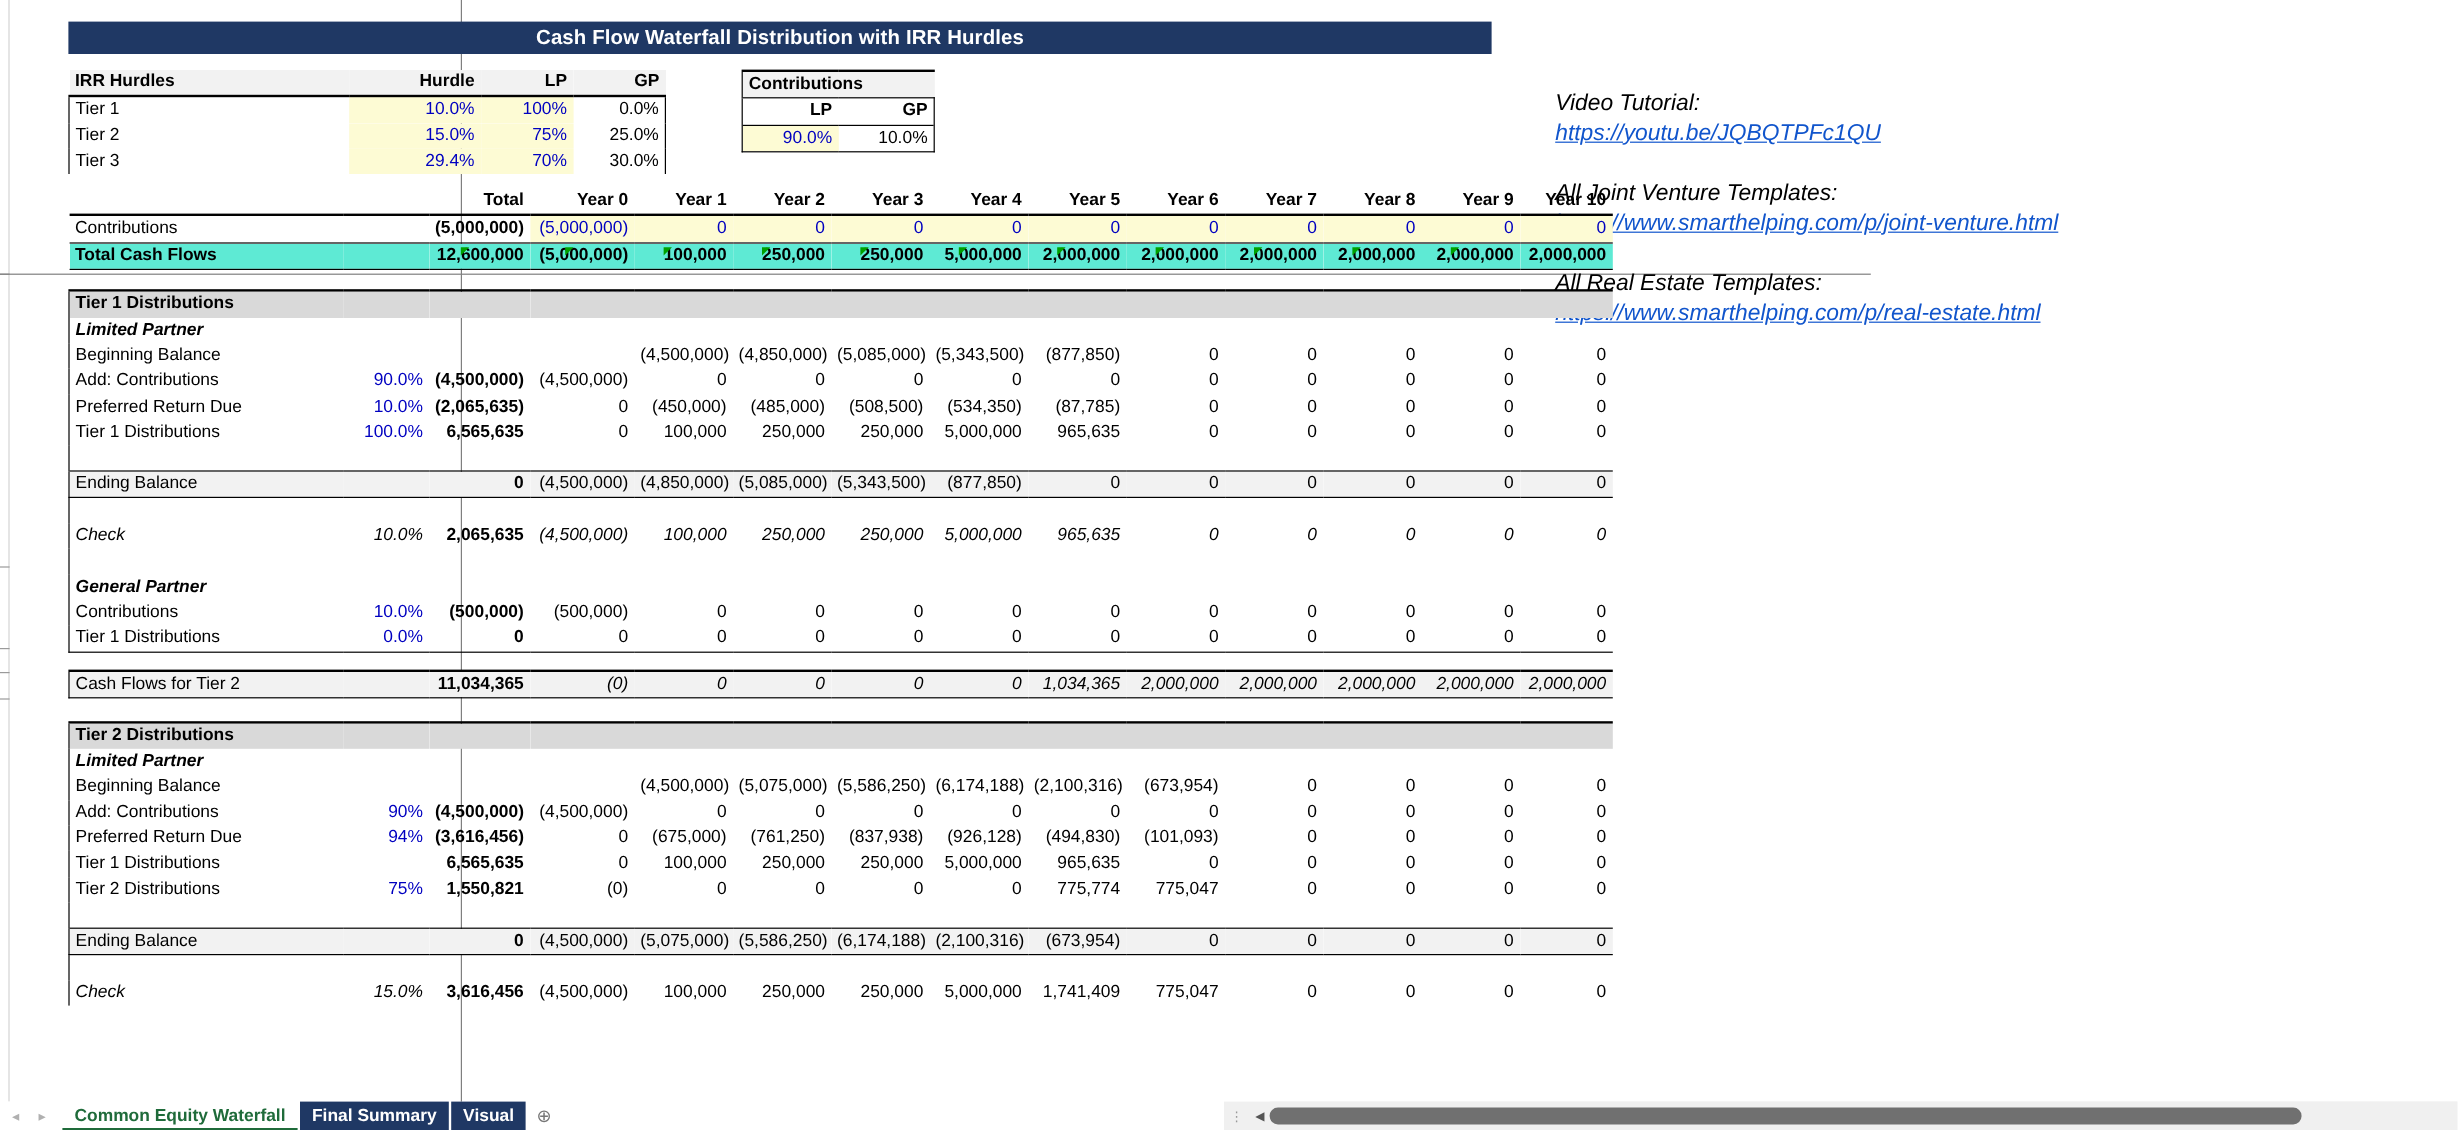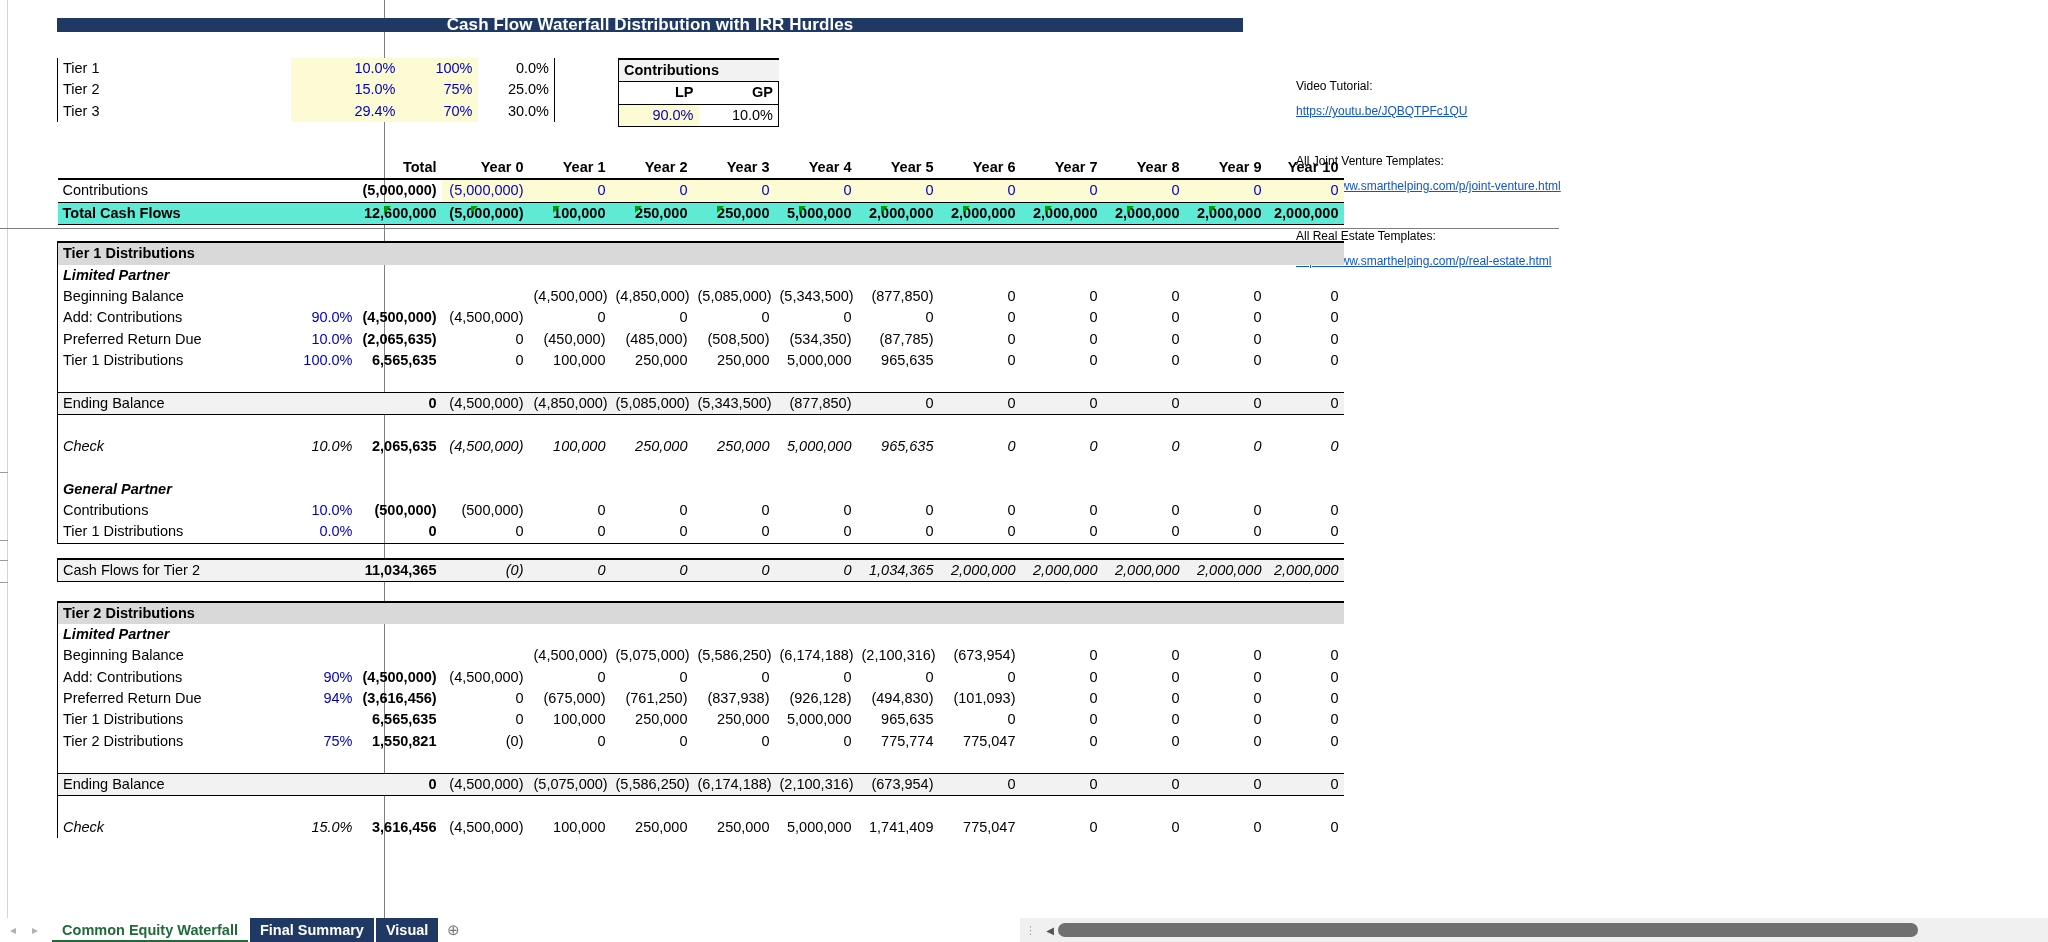--- a/index.html
+++ b/index.html
@@ -68,23 +68,24 @@
     font-size: 17px;
     display: flex;
     align-items: center;
     justify-content: center;
     letter-spacing: .1px;
   }
 
   
   .links {
     position: absolute;
-    font-size: 12px;
+    font-size: 19px;
     color: #000;
     line-height: 25px;
+    font-style: italic;
   }
   .links a {
     color: #1155cc;
     text-decoration: underline;
     display: block;
   }
   .links .lbl { display: block; }
   .links .gap { height: 25px; }
 
   
@@ -170,30 +171,36 @@
     <div class="stubmark" style="top:228px"></div>
     <div class="stubmark" style="top:472px"></div>
     <div class="stubmark" style="top:540px"></div>
     <div class="stubmark" style="top:560px"></div>
     <div class="stubmark" style="top:582px"></div>
   </div>
 
   <div class="pane-divider" style="left:384px;"></div>
   <div class="pane-divider-h" style="top:228px; left:0; width:1559px;"></div>
 
-  <div class="banner" style="left:57px; top:18px; width:1186px; height:14px;">Cash Flow Waterfall Distribution with IRR Hurdles</div>
+  <div class="banner" style="left:57px; top:18px; width:1186px; height:27px;">Cash Flow Waterfall Distribution with IRR Hurdles</div>
 
   <table class="grid" style="left:57px; top:58px; width:497px;">
     <colgroup>
         <col style="width:233px">
         <col style="width:110px">
         <col style="width:77px">
         <col style="width:77px">
       </colgroup>
     <tbody>
+      <tr>
+        <td class="l b gry3 bt2">IRR Hurdles</td>
+        <td class="r b gry3 bt2">Hurdle</td>
+        <td class="r b gry3 bt2">LP</td>
+        <td class="r b gry3 bt2">GP</td>
+      </tr>
       <tr>
         <td class="l lt">Tier 1</td>
         <td class="r blue yel">10.0%</td>
         <td class="r blue yel">100%</td>
         <td class="r rt">0.0%</td>
       </tr>
       <tr>
         <td class="l lt">Tier 2</td>
         <td class="r blue yel">15.0%</td>
         <td class="r blue yel">75%</td>

